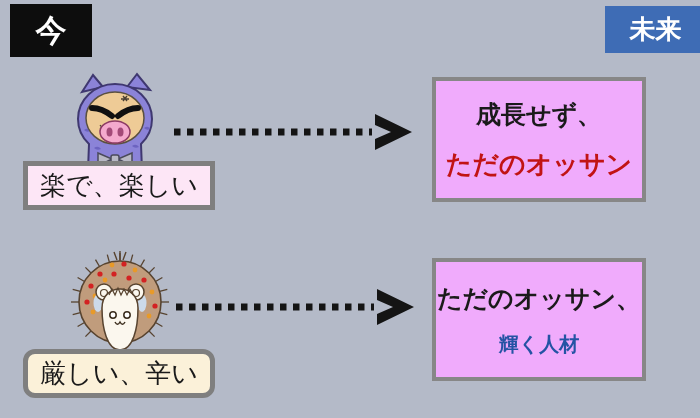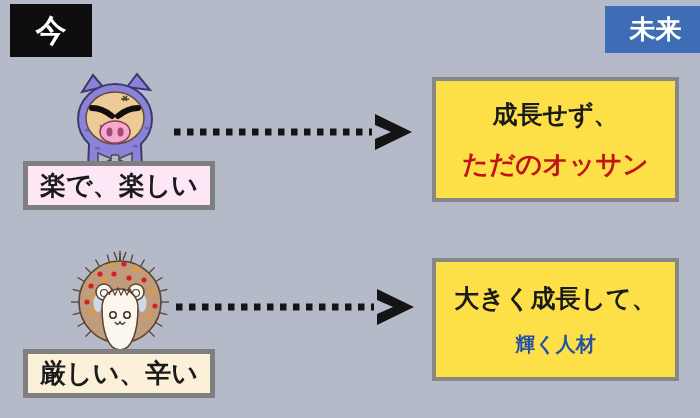--- a/index.html
+++ b/index.html
@@ -14,31 +14,31 @@
   }
   .tag-now{left:10px;top:4px;width:82px;height:53px;background:#0d0d0d;font-size:31px;}
   .tag-future{left:605px;top:6px;width:101px;height:47px;background:#3e6cb5;font-size:26px;}
   .char{position:absolute;}
   .char-pig{left:60px;top:72px;width:110px;height:100px;}
   .char-hedgehog{left:67px;top:250px;width:106px;height:102px;}
   .cause-label{
     position:absolute;left:23px;width:192px;height:49px;
     border:5px solid #7f7f7f;box-sizing:border-box;
     display:flex;align-items:center;justify-content:center;
-    font-weight:bold;font-size:26px;color:#1a1a1a;letter-spacing:0px;
+    font-weight:normal;font-size:26px;color:#1a1a1a;letter-spacing:0px;
     z-index:3;
   }
   .cause-1{top:161px;background:#fde6f6;}
-  .cause-2{top:349px;background:#fbf1d9;}
+  .cause-2{top:349px;background:#fbf1d9;border-radius:12px;}
   .arrow{position:absolute;width:242px;height:40px;}
   .arrow-1{left:172px;top:112px;}
   .arrow-2{left:174px;top:287px;}
   .result{
-    position:absolute;left:432px;width:247px;
-    background:#fde047;border:4px solid #878787;box-sizing:border-box;
+    position:absolute;left:432px;width:214px;
+    background:#f0abfc;border:4px solid #878787;box-sizing:border-box;
     display:flex;flex-direction:column;align-items:center;justify-content:center;
     gap:16px;font-weight:bold;font-size:25px;color:#1a1a1a;
   }
   .result-1{top:77px;height:125px;}
   .result-2{top:258px;height:123px;}
   .result .line2-red{color:#c11414;font-size:26px;font-family:Liberation Serif, serif;}
   .result .line2-blue{color:#2453a4;font-size:20px;}
 </style>
 </head>
 <body>
@@ -172,17 +172,17 @@
   </div>
 
   <div class="arrow arrow-2">
     <svg width="242" height="40" viewBox="0 0 242 40">
       <line x1="2" y1="20" x2="200" y2="20" stroke="#141414" stroke-width="7" stroke-dasharray="6.5 6.5"></line>
       <polygon points="203,2 240,20 203,38 203,27 219,20 203,13" fill="#141414"></polygon>
     </svg>
   </div>
 
   <div class="result result-2">
-    <span>大きく成長して、</span>
+    <span>ただのオッサン、</span>
     <span class="line2-blue">輝く人材</span>
   </div>
 
 </div>
 
 </body></html>

